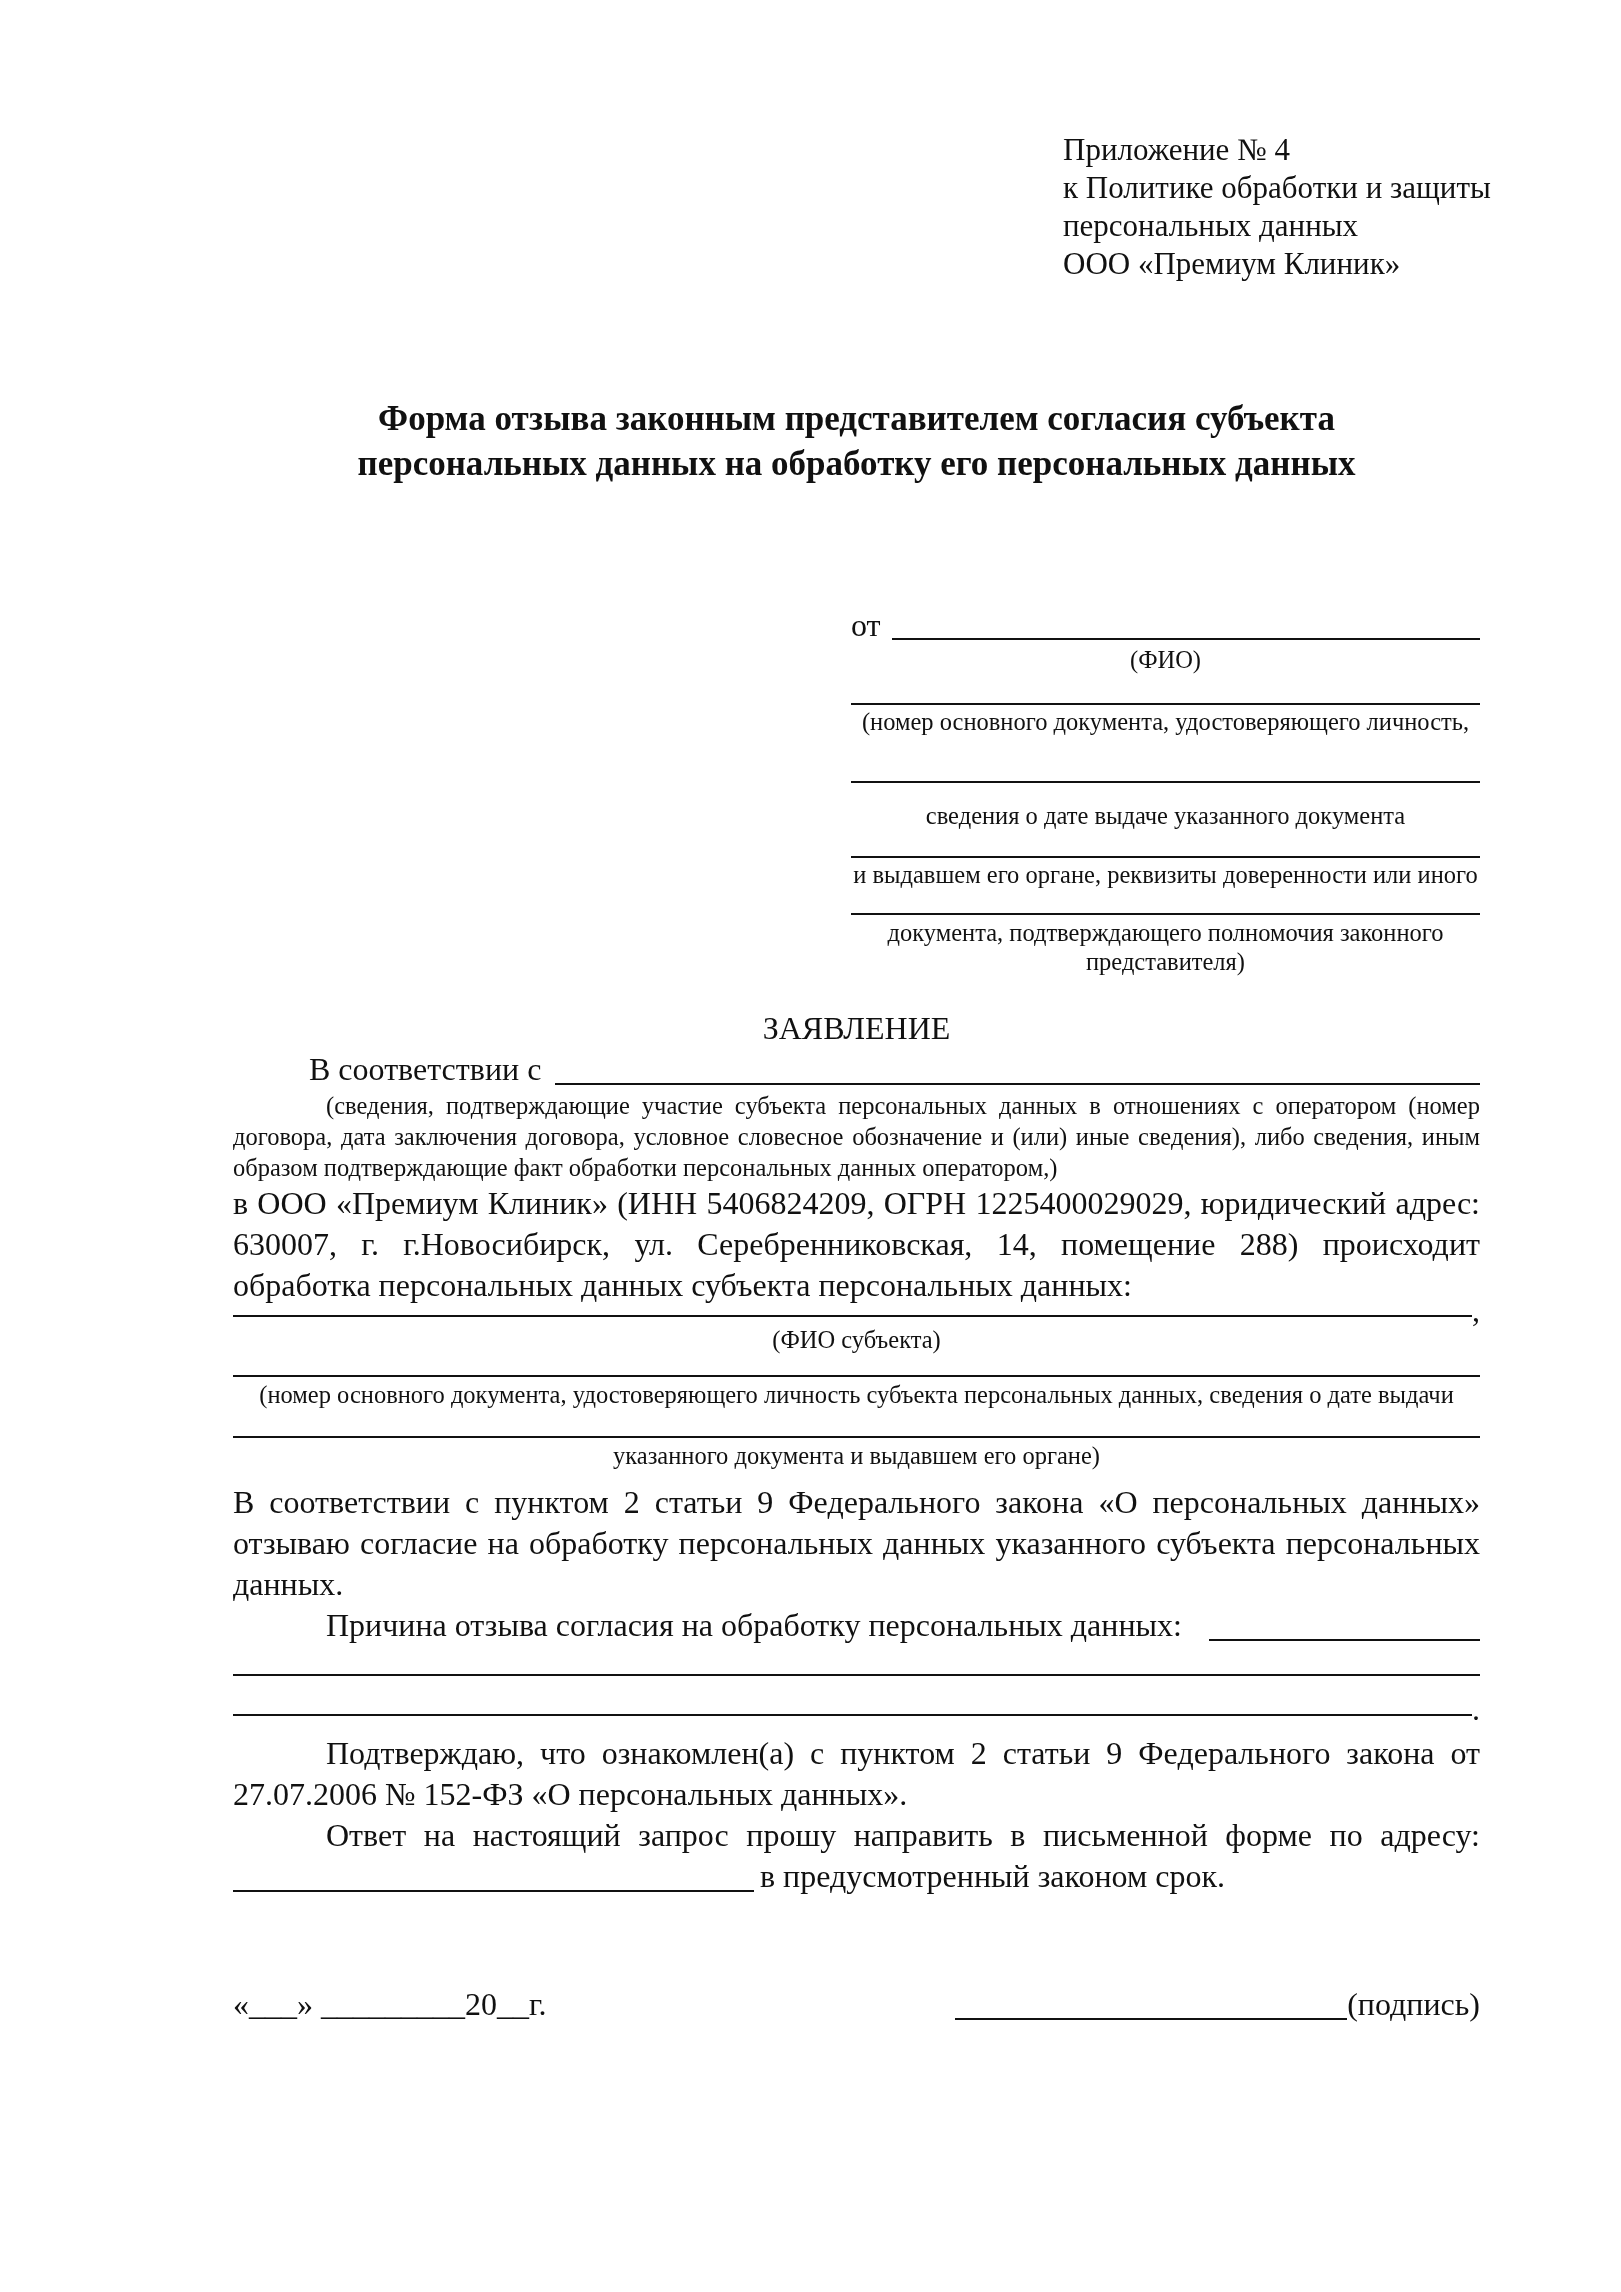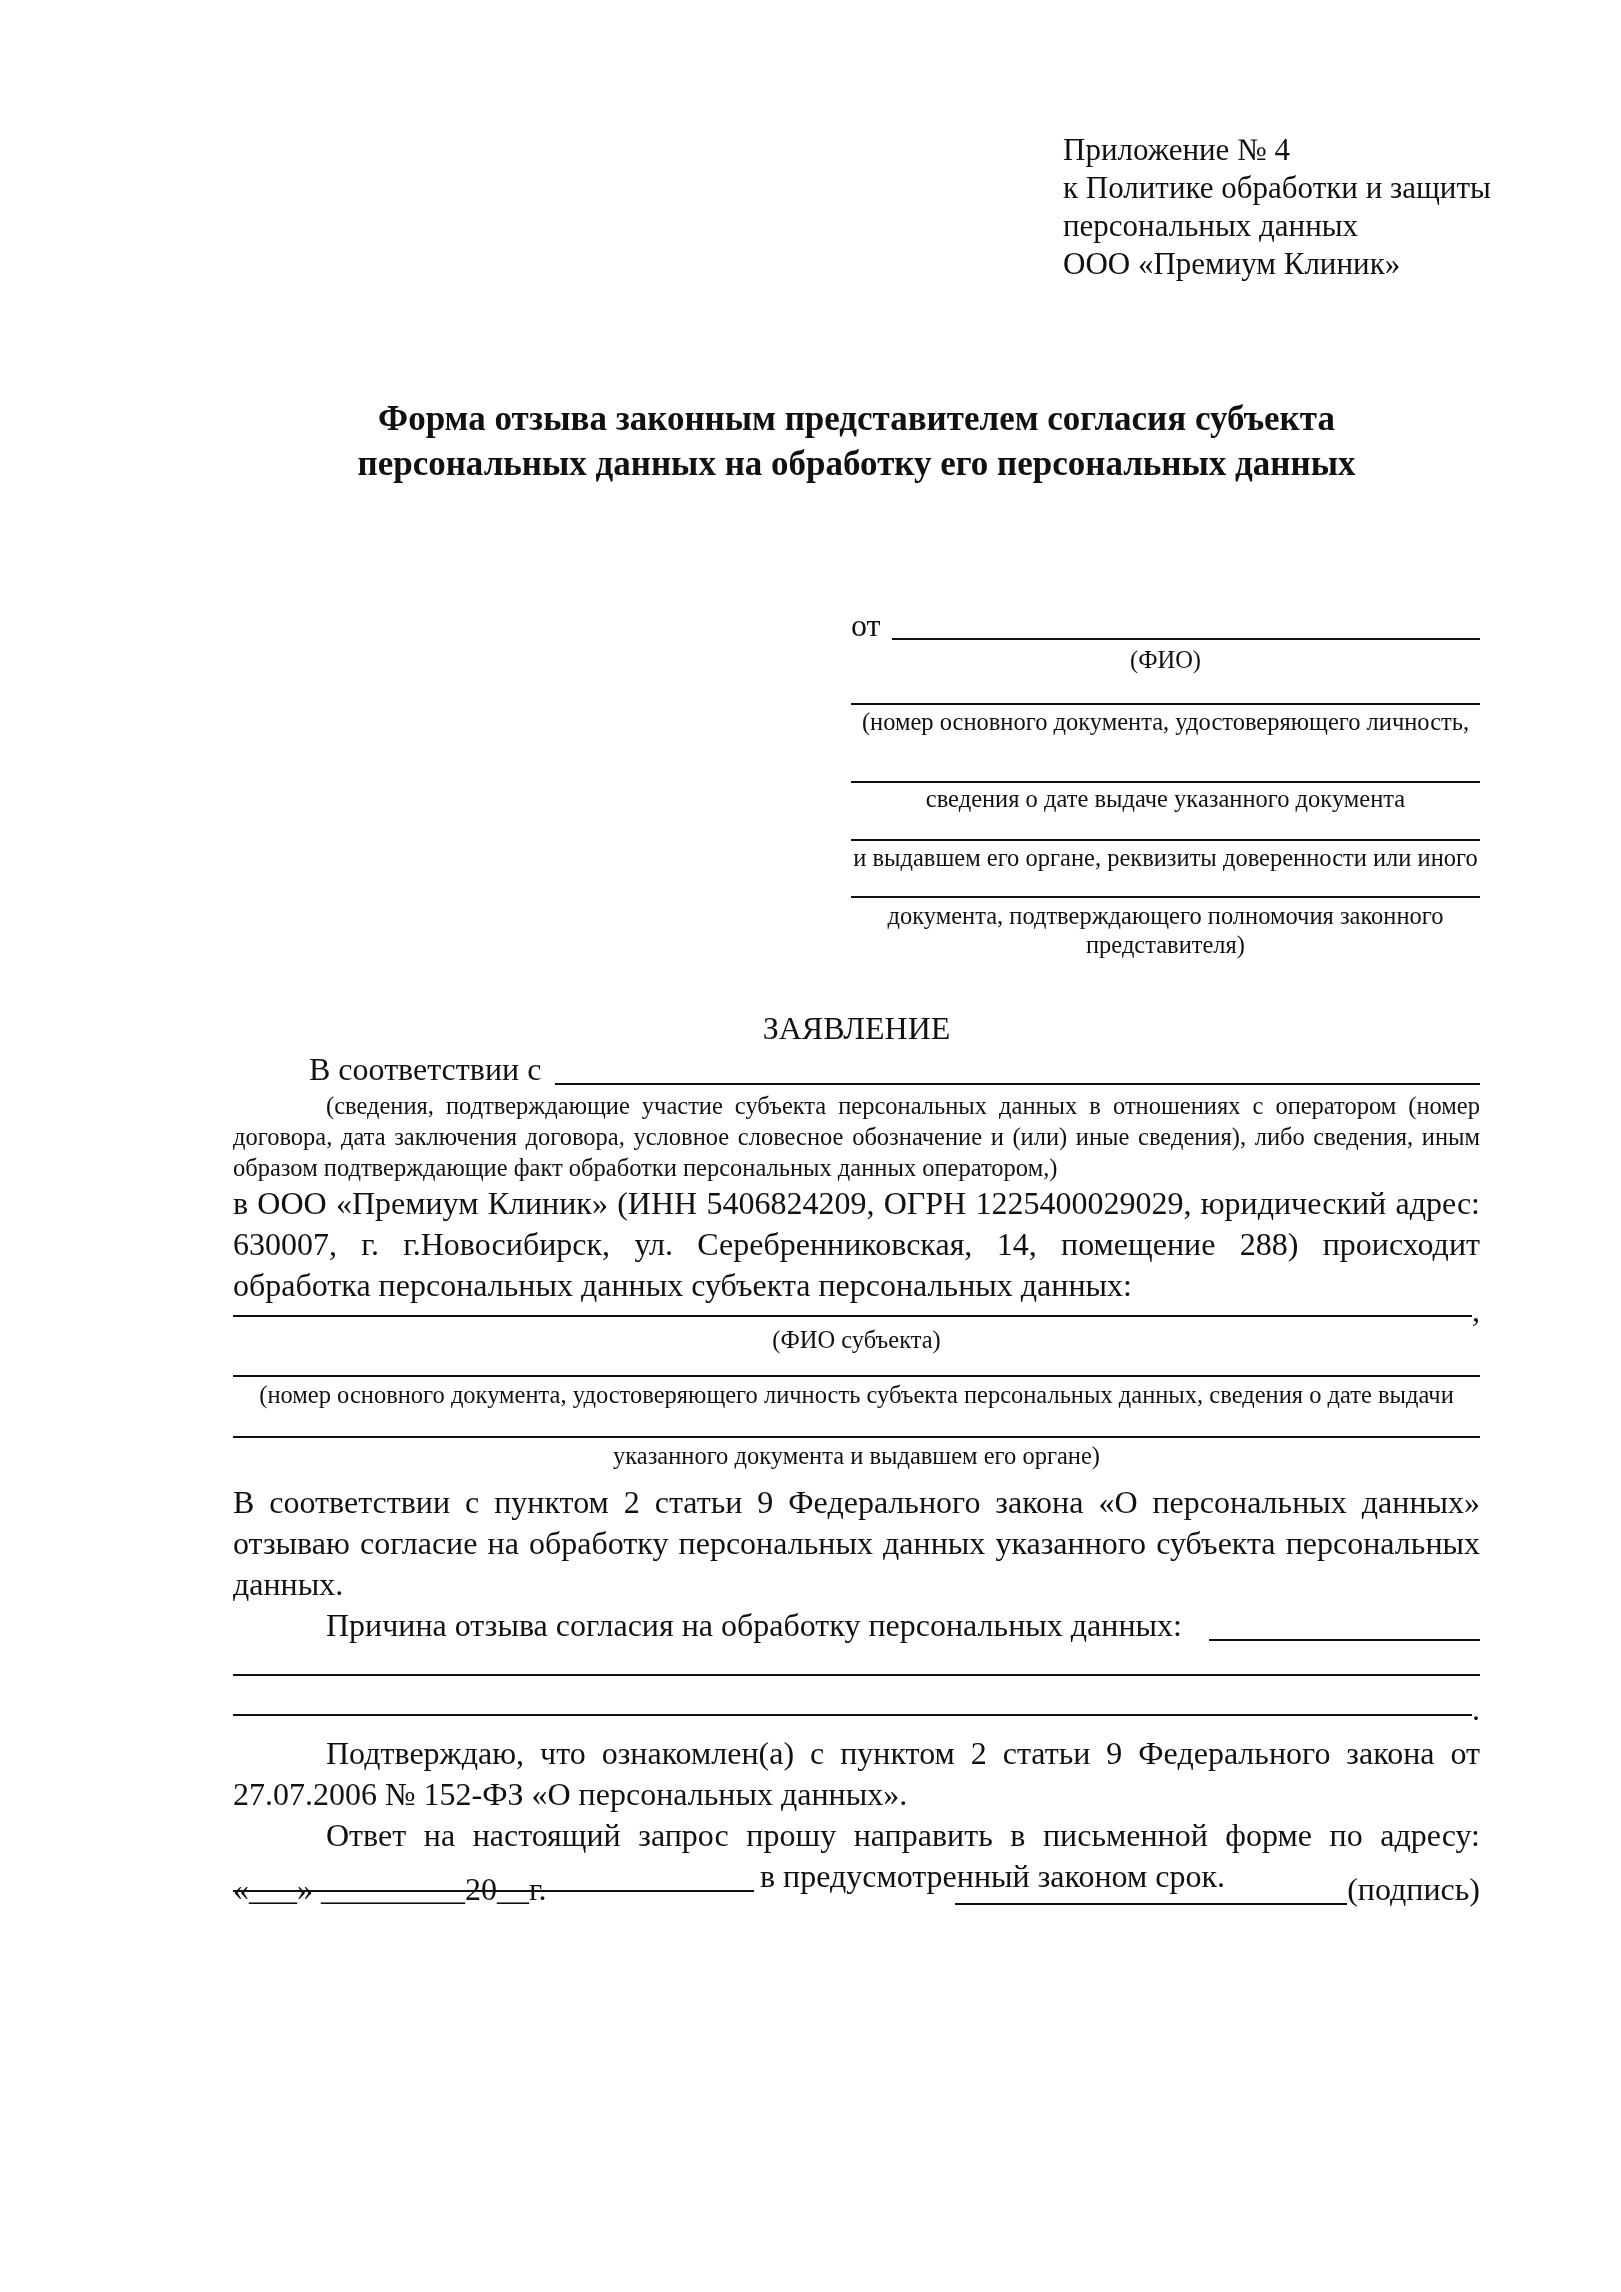--- a/index.html
+++ b/index.html
@@ -88,21 +88,21 @@
     text-align-last: justify;
   }
   .reply-row { display: flex; align-items: flex-end; height: 41px; }
   .reply-row .addr-line { width: 521px; border-bottom: 2.9px solid #111; margin-bottom: 4.9px; }
   .reply-row .suffix { margin-left: 5.9px; white-space: nowrap; }
   
   .footer {
     position: absolute;
     left: 233px;
     right: 141px;
-    top: 1869px;
+    top: 1984px;
     display: flex;
     justify-content: space-between;
     align-items: flex-end;
     font-size: 32px;
     line-height: 41px;
   }
   .sig { display: flex; align-items: flex-end; }
   .sig .sig-line { width: 392px; border-bottom: 2.9px solid #111; margin-bottom: 4.9px; }
 </style>
 </head>
@@ -124,21 +124,21 @@
 
   <div class="addressee">
     <div class="addr-from">
       <span class="label">от</span>
       <span class="rule-fill"></span>
     </div>
     <div class="caption">(ФИО)</div>
     <div class="blank blank-2" style="margin-top:29px;"></div>
     <div class="caption" style="margin-top:2px;">(номер основного документа, удостоверяющего личность,</div>
     <div class="blank" style="margin-top:45px;"></div>
-    <div class="caption" style="margin-top:1px;">сведения о дате выдаче указанного документа</div>
+    <div class="caption" style="margin-top:18px;">сведения о дате выдаче указанного документа</div>
     <div class="blank" style="margin-top:25.5px;"></div>
     <div class="caption" style="margin-top:2.9px;">и выдавшем его органе, реквизиты доверенности или иного</div>
     <div class="blank" style="margin-top:23.5px;"></div>
     <div class="caption" style="margin-top:2.9px;">документа, подтверждающего полномочия законного представителя)</div>
   </div>
 
   <div class="main">
     <div class="stmt-heading">ЗАЯВЛЕНИЕ</div>
 
     <div class="accordance">

